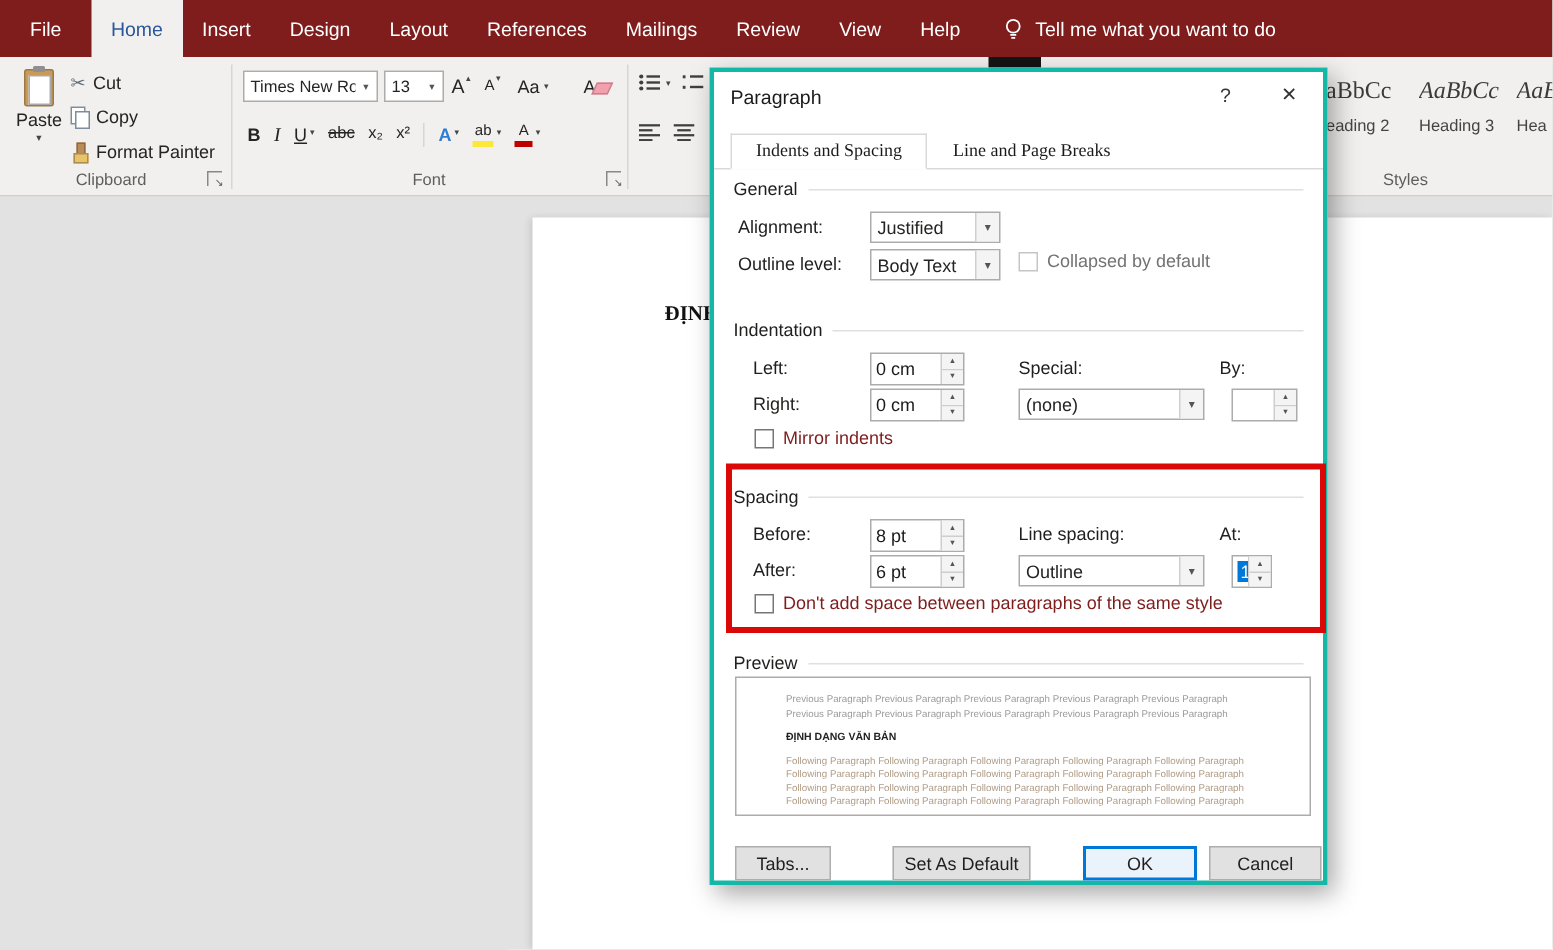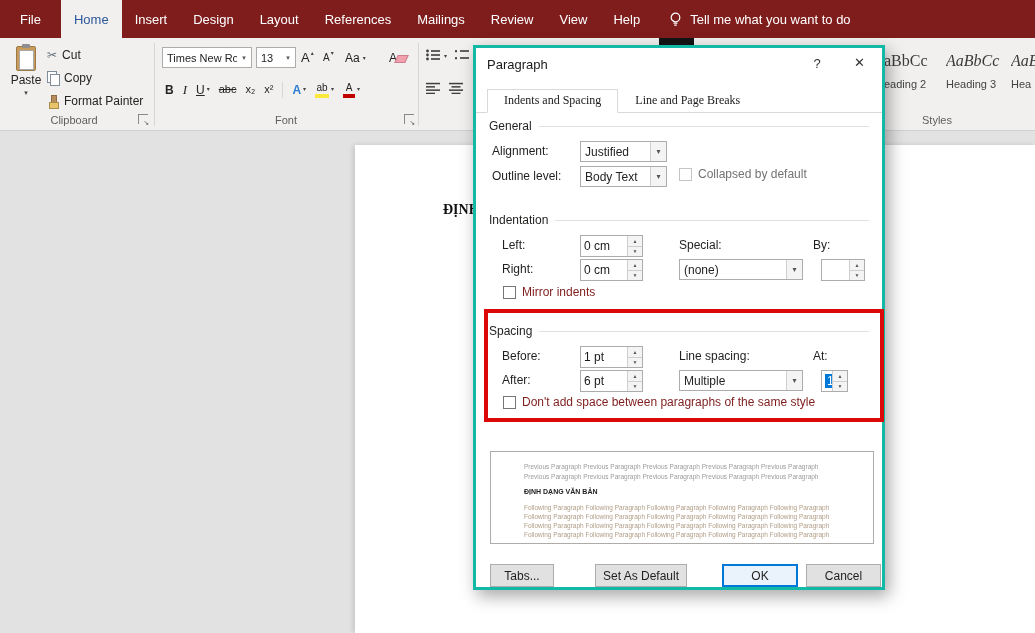--- a/index.html
+++ b/index.html
@@ -338,54 +338,58 @@
     </div>
 
     <div class="red-annotation"></div>
 
     <div class="sect" style="top:276px">
         <span>Spacing</span>
         <span class="rule"></span>
       </div>
     <div class="dlabel" style="left:26px;top:301px">Before:</div>
     <div class="spin" style="left:104px;top:298px;width:63px">
-      <span class="sval">1 pt</span>
+      <span class="sval">8 pt</span>
       <span class="arrows">
           <span class="up">▲</span>
           <span class="dn">▼</span>
         </span>
     </div>
     <div class="dlabel" style="left:203px;top:301px">Line spacing:</div>
     <div class="dlabel" style="left:337px;top:301px">At:</div>
     <div class="dlabel" style="left:26px;top:325px">After:</div>
     <div class="spin" style="left:104px;top:322px;width:63px">
       <span class="sval">6 pt</span>
       <span class="arrows">
           <span class="up">▲</span>
           <span class="dn">▼</span>
         </span>
     </div>
     <div class="combo" style="left:203px;top:322px;width:124px">
-      <span class="cval">Multiple</span>
+      <span class="cval">Outline</span>
       <span class="ccaret">▾</span>
     </div>
     <div class="spin" style="left:345px;top:322px;width:27px">
       <span class="sval">
           <span class="sel">1.5</span>
         </span>
       <span class="arrows">
           <span class="up">▲</span>
           <span class="dn">▼</span>
         </span>
     </div>
     <div class="check" style="left:27px;top:347px">
       <span class="box"></span>
       <span>Don't add space between paragraphs of the same style</span>
     </div>
 
+    <div class="sect" style="top:387px">
+        <span>Preview</span>
+        <span class="rule"></span>
+      </div>
     <div class="pv-box">
       <div class="pline prev">Previous Paragraph Previous Paragraph Previous Paragraph Previous Paragraph Previous Paragraph</div>
       <div class="pline prev">Previous Paragraph Previous Paragraph Previous Paragraph Previous Paragraph Previous Paragraph</div>
       <div class="pline sample">ĐỊNH DẠNG VĂN BẢN</div>
       <div class="pline foll">Following Paragraph Following Paragraph Following Paragraph Following Paragraph Following Paragraph</div>
       <div class="pline foll">Following Paragraph Following Paragraph Following Paragraph Following Paragraph Following Paragraph</div>
       <div class="pline foll">Following Paragraph Following Paragraph Following Paragraph Following Paragraph Following Paragraph</div>
       <div class="pline foll">Following Paragraph Following Paragraph Following Paragraph Following Paragraph Following Paragraph</div>
     </div>
 

